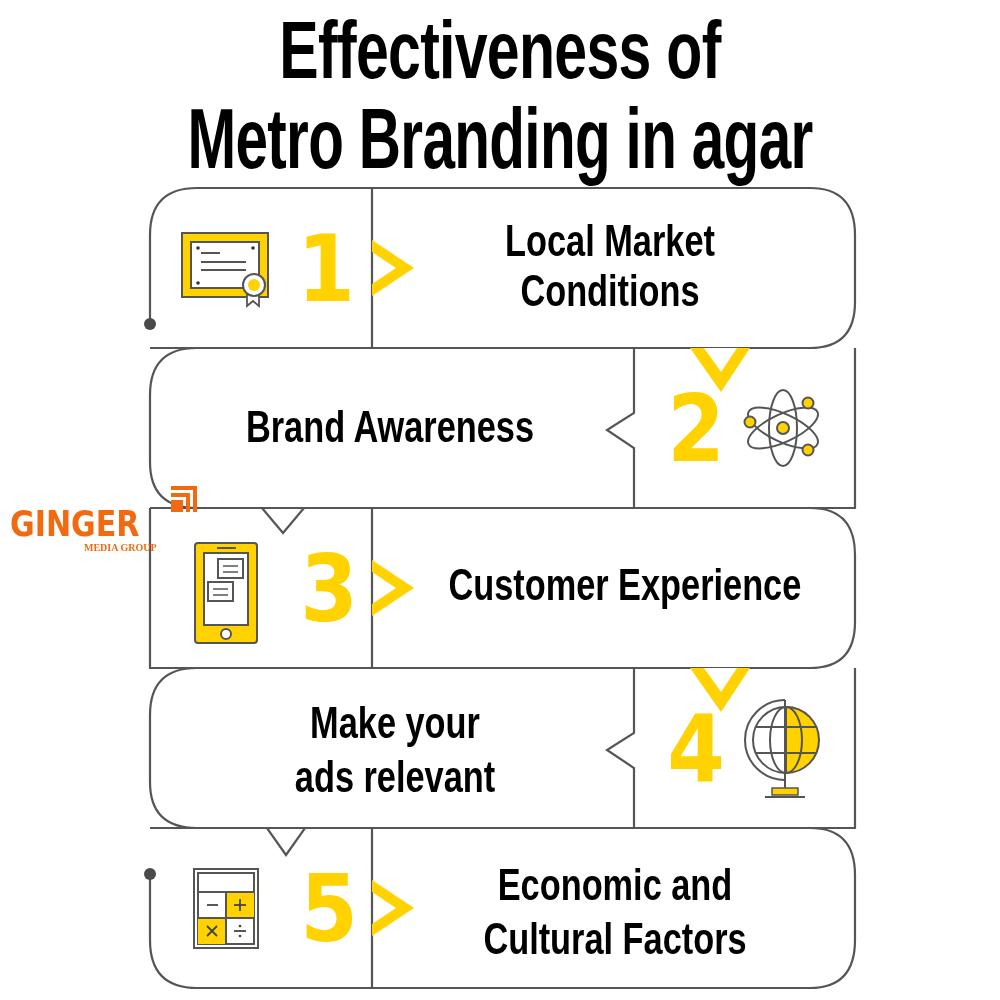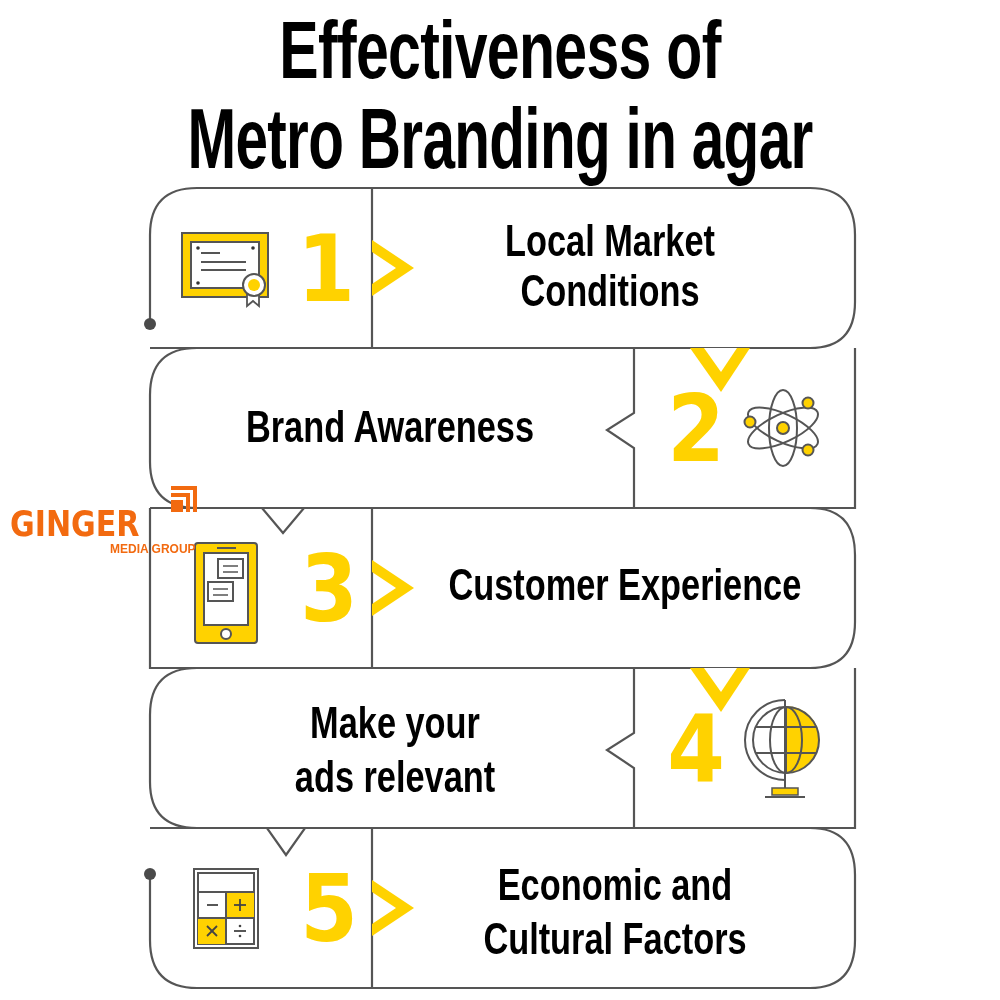--- a/index.html
+++ b/index.html
@@ -5,21 +5,21 @@
   html, body { margin:0; padding:0; background:#ffffff; }
   body { width:1000px; height:1000px; position:relative; overflow:hidden; font-family:"Liberation Sans", sans-serif; }
   .title { position:absolute; left:0; width:1000px; text-align:center; font-family:"Liberation Sans", sans-serif; font-weight:700; color:#000; letter-spacing:-1px; transform-origin:center top; }
   .title.l1 { top:6px; font-size:82px; line-height:88px; transform:scaleX(0.72); }
   .title.l2 { top:92px; font-size:86px; line-height:92px; transform:scaleX(0.68); }
   svg.frame { position:absolute; left:0; top:0; }
   .label { position:absolute; text-align:center; font-family:"Liberation Sans", sans-serif; font-weight:700; color:#000; transform:scaleX(0.78); transform-origin:center center; white-space:nowrap; }
   .num { position:absolute; font-family:"DejaVu Sans", sans-serif; font-weight:700; color:#FFD200; font-size:92px; line-height:92px; transform:scaleX(0.9); }
   .logo { position:absolute; left:10px; top:506px; }
   .logo .brand { font-family:"DejaVu Sans", sans-serif; font-weight:700; font-size:35px; color:#F26A10; letter-spacing:0px; line-height:36px; transform:scaleX(0.86); transform-origin:left top; }
-  .logo .sub { position:absolute; left:100px; top:36px; font-family:Liberation Sans, sans-serif; font-weight:700; font-size:12px; color:#F26A10; white-space:nowrap; }
+  .logo .sub { position:absolute; left:74px; top:36px; font-family:Liberation Serif, serif; font-weight:700; font-size:10px; color:#F26A10; white-space:nowrap; }
 </style>
 </head>
 <body>
 
 <div class="title l1">Effectiveness of</div>
 <div class="title l2">Metro Branding in agar</div>
 
 <svg class="frame" width="1000" height="1000" viewBox="0 0 1000 1000">
   <g fill="none" stroke="#555" stroke-width="2.2" stroke-linejoin="miter">
 

